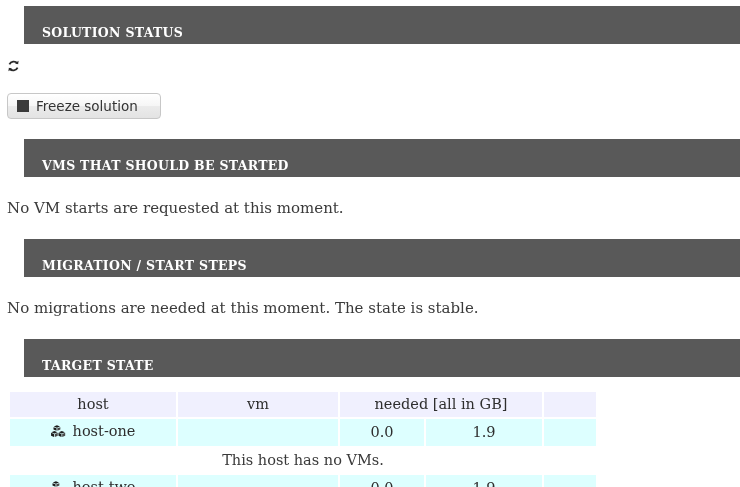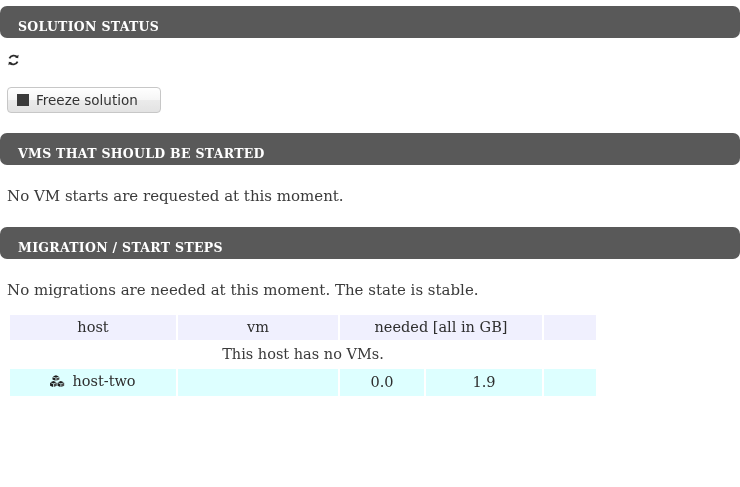--- a/index.html
+++ b/index.html
@@ -21,25 +21,24 @@
 
   
   .section-bar {
     background: #595959;
     color: #ffffff;
     font-family: "DejaVu Serif", "Liberation Serif", serif;
     font-weight: bold;
     font-size: 12.5px;
     letter-spacing: 0.3px;
     text-transform: uppercase;
-    padding: 13px 0 4px 18px;
-    margin: 0 0 0 0;
+    padding: 19px 0 4px 18px;
+    margin: 0 0 0 24px;
     line-height: 15px;
     height: 15px;
-    border-radius: 7px;
   }
   .bar-1 { margin-top: 6px; }
 
   
   .text-row {
     padding: 0 0 0 7px;
     line-height: 20px;
     color: #3a3a3a;
     font-size: 15px;
     white-space: nowrap;
@@ -151,33 +150,55 @@
   </div>
 
   <div class="section-bar" style="margin-top:20px;">VMS THAT SHOULD BE STARTED</div>
 
   <div class="text-row plain-line">No VM starts are requested at this moment.</div>
 
   <div class="section-bar" style="margin-top:21px;">MIGRATION / START STEPS</div>
 
   <div class="text-row plain-line">No migrations are needed at this moment. The state is stable.</div>
 
+  <div class="section-bar" style="margin-top:21px;">TARGET STATE</div>
 
   <div class="tbl-wrap">
     <table class="target">
       <thead>
         <tr>
           <th class="hdr c-host">host</th>
           <th class="hdr c-vm">vm</th>
           <th class="hdr" colspan="2">needed [all in GB]</th>
           <th class="hdr c-pad"></th>
         </tr>
       </thead>
       <tbody>
 
+        <tr>
+          <td class="cell host-cell">
+            <span class="cubes">
+              <svg width="15" height="13" viewBox="0 0 16 14" aria-hidden="true">
+                <path d="M6.3 0.4 L9.6 1.7 L6.3 3.0 L3.0 1.7 Z" fill="#1d1d1d"></path>
+                <path d="M2.6 2.3 L5.9 3.6 L5.9 6.2 L2.6 4.9 Z" fill="#1d1d1d"></path>
+                <path d="M6.7 3.6 L10.0 2.3 L10.0 4.9 L6.7 6.2 Z" fill="#4a4a4a"></path>
+                <path d="M3.6 6.5 L6.9 7.8 L3.6 9.1 L0.3 7.8 Z" fill="#1d1d1d"></path>
+                <path d="M0.0 8.4 L3.2 9.7 L3.2 12.8 L0.0 11.5 Z" fill="#1d1d1d"></path>
+                <path d="M4.0 9.7 L7.2 8.4 L7.2 11.5 L4.0 12.8 Z" fill="#4a4a4a"></path>
+                <path d="M11.6 6.5 L14.9 7.8 L11.6 9.1 L8.3 7.8 Z" fill="#1d1d1d"></path>
+                <path d="M8.0 8.4 L11.2 9.7 L11.2 12.8 L8.0 11.5 Z" fill="#1d1d1d"></path>
+                <path d="M12.0 9.7 L15.2 8.4 L15.2 11.5 L12.0 12.8 Z" fill="#4a4a4a"></path>
+              </svg>
+            </span><span>host-one</span>
+          </td>
+          <td class="cell c-vm"></td>
+          <td class="cell c-used">0.0</td>
+          <td class="cell c-avail">1.9</td>
+          <td class="cell c-pad"></td>
+        </tr>
         <tr>
           <td class="novm" colspan="5">This host has no VMs.</td>
         </tr>
 
         <tr>
           <td class="cell host-cell">
             <span class="cubes">
               <svg width="15" height="13" viewBox="0 0 16 14" aria-hidden="true">
                 <path d="M6.3 0.4 L9.6 1.7 L6.3 3.0 L3.0 1.7 Z" fill="#1d1d1d"></path>
                 <path d="M2.6 2.3 L5.9 3.6 L5.9 6.2 L2.6 4.9 Z" fill="#1d1d1d"></path>

